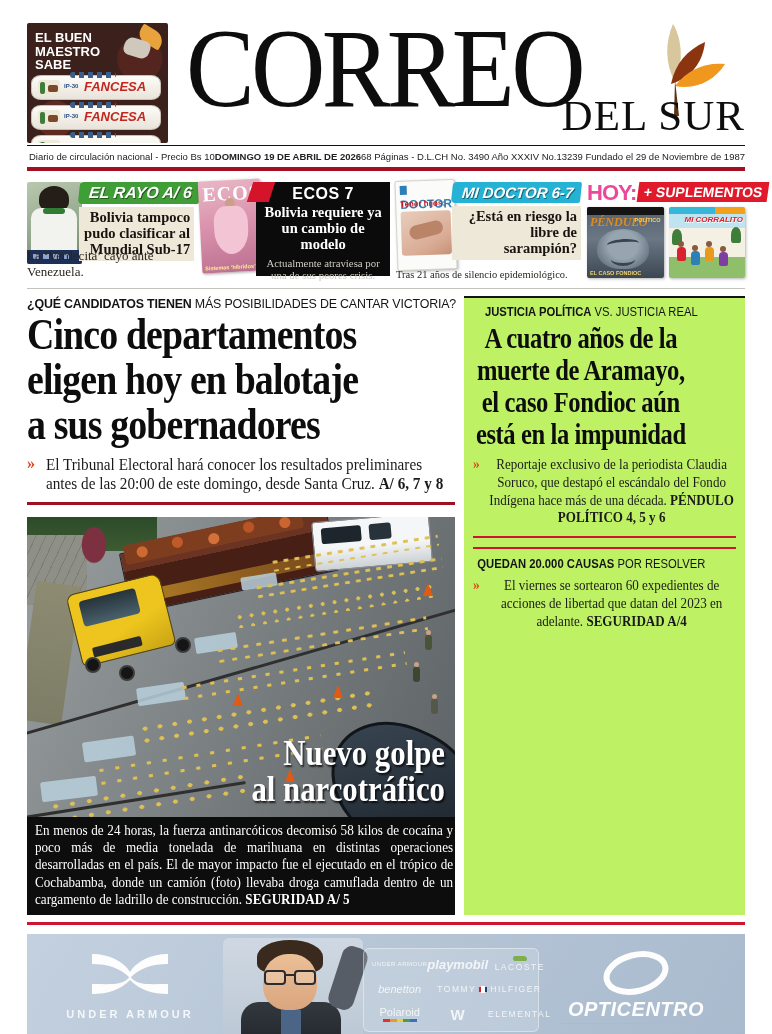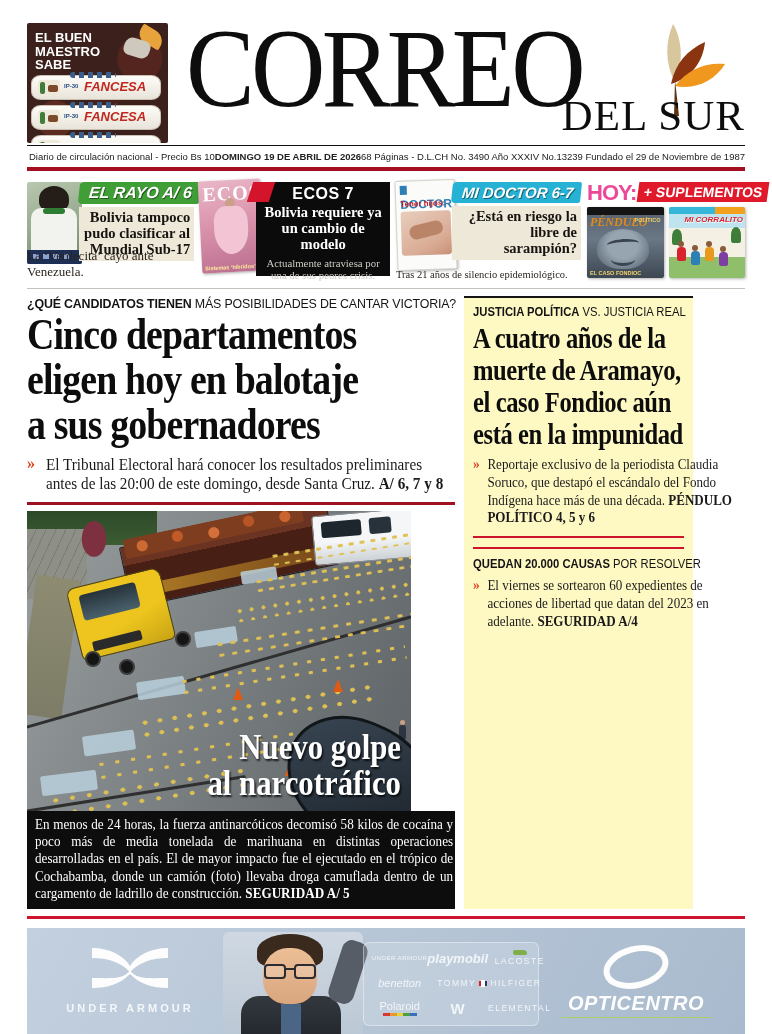--- a/index.html
+++ b/index.html
@@ -87,36 +87,36 @@
   .cov-corralito .t1 { position:absolute; right:2px; top:8px; font-family:"Liberation Sans",sans-serif; font-weight:bold; font-style:italic; font-size:8px; color:#d8232e; text-shadow:.5px .5px 0 #fff; }
   .kid { position:absolute; width:9px; height:14px; border-radius:4px 4px 2px 2px; }
   .kid::before { content:""; position:absolute; left:1.5px; top:-6px; width:6px; height:6px; background:#8a5a3a; border-radius:50%; }
   .tree { position:absolute; width:10px; height:16px; background:#3f7d3a; border-radius:50% 50% 20% 20%; }
 
   .gray-rule { margin-top:8px; border-top:1.5px solid #c4c2bd; }
 
   
   .main { display:flex; gap:9px; margin-top:7px; }
   .col-left { width:428px; position:relative; }
-  .col-right { width:229px; background:#fef9c3; border-top:2px solid #141414; padding:7px 9px 6px; }
+  .col-right { width:281px; background:#bef264; border-top:2px solid #141414; padding:7px 9px 6px;text-align:center; }
 
   .kicker { font-family:"Liberation Sans",sans-serif; font-size:13.5px; color:#141414; letter-spacing:-.2px; white-space:nowrap; transform:scaleX(.92); transform-origin:left; }
   .kicker b { font-weight:bold; } .kicker span { font-weight:normal; }
 
   .lead-h { margin-top:2px; }
   .lead-h div { font-weight:bold; font-size:44px; line-height:1.02; color:#0d0d0d; letter-spacing:-1px; white-space:nowrap; transform:scaleX(.86); transform-origin:left; }
 
   .deck { position:relative; margin-top:7px; padding-left:20px; width:452px; transform:scaleX(.95); transform-origin:left; font-size:16px; line-height:1.22; color:#1a1a1a; }
   .deck .bullet { position:absolute; left:0; top:-1px; color:#e0431f; font-weight:bold; font-size:17px; }
   .deck b { font-weight:bold; }
 
   .red-rule-dark { margin-top:8px; border-top:3.5px solid #9d1122; }
 
   
-  .photo { position:relative; margin-top:6px; width:384px; height:300px; background:linear-gradient(115deg,#9aa0a0 0%, #84898b 35%, #6e7376 70%, #5d6266 100%); overflow:hidden;padding-left:47px; }
+  .photo { position:relative; margin-top:12px; width:428px; height:300px; background:linear-gradient(115deg,#9aa0a0 0%, #84898b 35%, #6e7376 70%, #5d6266 100%); overflow:hidden;padding-left:47px; }
   .hedge { position:absolute; left:0; top:0; width:130px; height:34px; background:linear-gradient(180deg,#2c4a28,#3c5c33); }
   .redplant { position:absolute; left:52px; top:6px; width:30px; height:44px; background:radial-gradient(ellipse, #7c3040 0 55%, transparent 60%); }
   .pavers { position:absolute; left:0; top:18px; width:60px; height:70px; background:repeating-linear-gradient(115deg,#8e8f86 0 8px,#7b7c73 8px 9px); }
   .grassband { position:absolute; left:0; top:66px; width:44px; height:140px; background:linear-gradient(180deg,#8d8b72,#7d7c66); transform:rotate(8deg); }
   .hose { position:absolute; height:2.5px; background:#2f2f2f; border-radius:2px; }
   .trailer { position:absolute; left:96px; top:14px; width:212px; height:62px; transform:rotate(-12deg); background:linear-gradient(180deg,#6b3322 0 30%, #471f15 30% 100%); border:1.5px solid #1e1e1e; border-radius:2px; }
   .trailer .bricks { position:absolute; left:4px; top:-8px; right:24px; height:20px; background:radial-gradient(circle at 10% 50%, #cd6a31 0 5px, transparent 6px), radial-gradient(circle at 30% 40%, #c05a28 0 5px, transparent 6px), radial-gradient(circle at 50% 60%, #d4713a 0 5px, transparent 6px), radial-gradient(circle at 70% 40%, #b85525 0 5px, transparent 6px), radial-gradient(circle at 90% 55%, #ca6530 0 5px, transparent 6px), #7e3d1f; border-radius:4px; }
   .trailer .band { position:absolute; left:10px; bottom:8px; right:10px; height:12px; background:linear-gradient(90deg,#d9a32c,#8d5a1e); opacity:.7; border-radius:2px; }
   .cab { position:absolute; left:46px; top:66px; width:96px; height:74px; transform:rotate(-14deg); background:linear-gradient(160deg,#edc51e 0 60%, #c9a414 100%); border:1.5px solid #52430a; border-radius:8px 10px 6px 6px; }
   .cab .glass { position:absolute; left:10px; top:8px; width:58px; height:26px; background:linear-gradient(#27333a,#49616d); border-radius:4px; }

